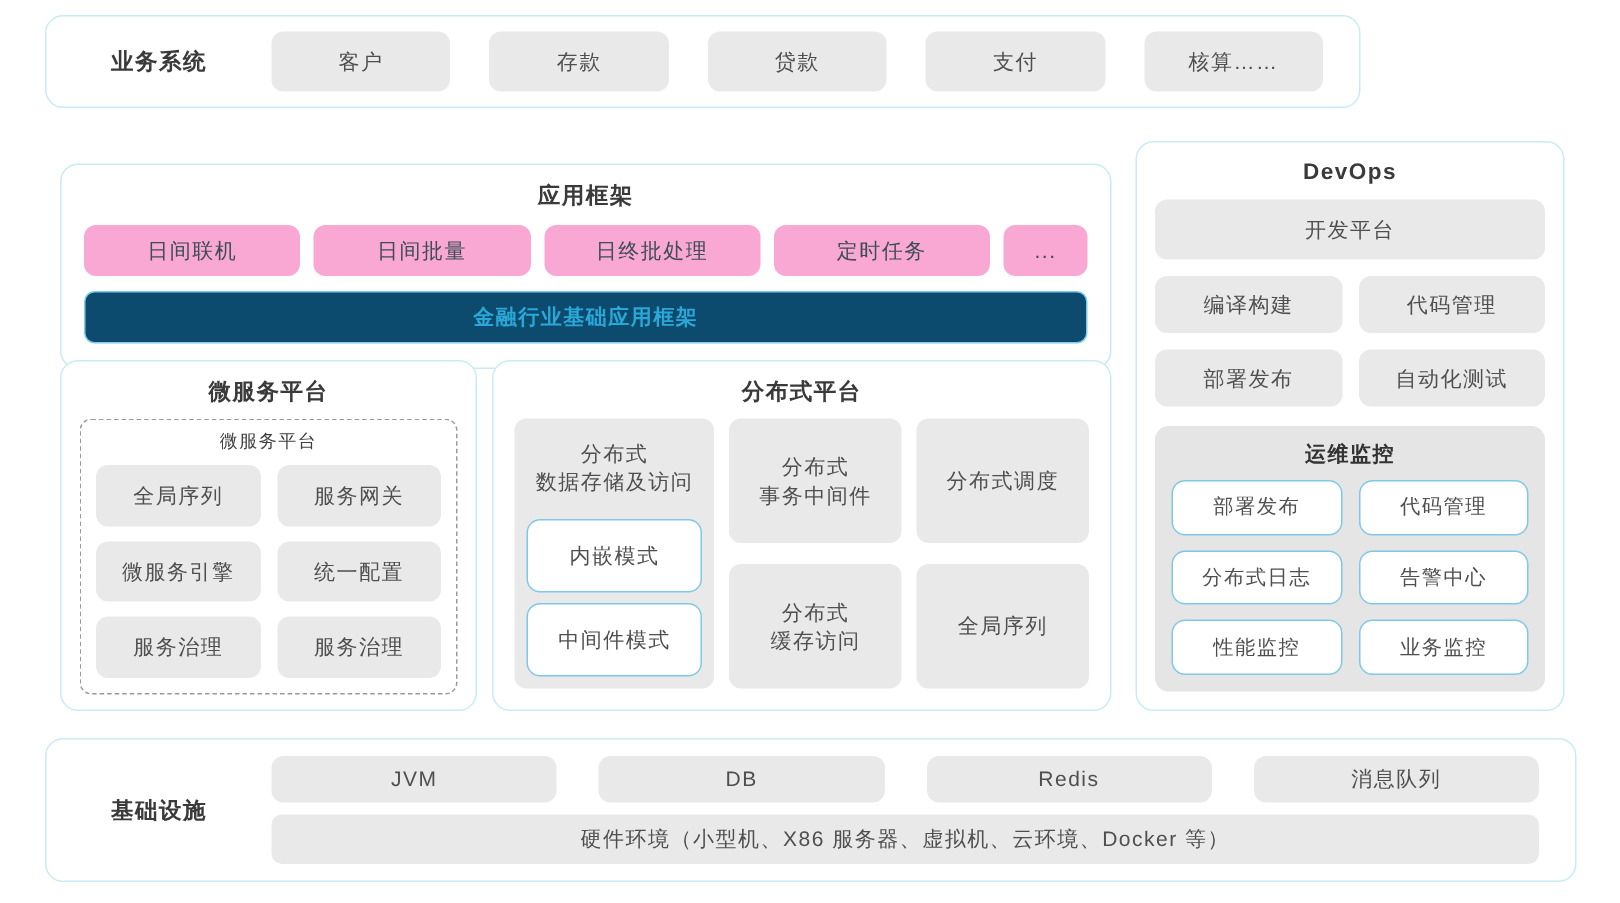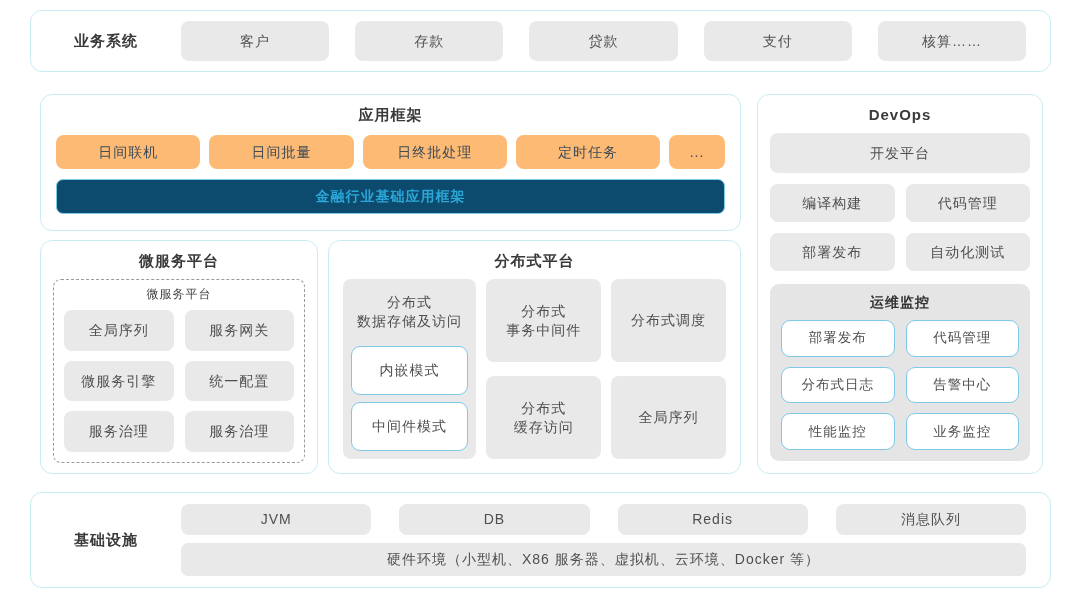--- a/index.html
+++ b/index.html
@@ -31,41 +31,41 @@
   .box {
     display: flex; align-items: center; justify-content: center;
     background: #e9e9e9;
     border-radius: 8px;
     font-size: 14px;
     color: #4f4f4f;
     letter-spacing: 1px;
     text-align: center;
     line-height: 1.35;
   }
-  .box.blue { background: #fdba74; color: #3d4c57; }
+  .box.blue { background: #f9a8d4; color: #3d4c57; }
   .box.white-cyan {
     background: #ffffff;
     border: 1.5px solid #7fc9e7;
     border-radius: 9px;
   }
 
   
-  .sec-business { left: 30px; top: 10px; width: 1021px; height: 62px;
+  .sec-business { left: 30px; top: 10px; width: 877px; height: 62px;
     display: flex; align-items: center; padding: 0 24px 0 0; }
   .side-label {
     flex: 0 0 150px;
     text-align: center;
     font-size: 15px; font-weight: 600; color: #3a3a3a;
     letter-spacing: 1px;
   }
   .sec-business .row { flex: 1; display: flex; gap: 26px; }
   .sec-business .box { flex: 1; height: 40px; }
 
   
-  .sec-appfw { left: 40px; top: 94px; width: 701px; height: 137px; }
+  .sec-appfw { left: 40px; top: 109px; width: 701px; height: 137px; }
   .appfw-body { padding: 10px 15px 0 15px; }
   .appfw-row { display: flex; gap: 9px; }
   .appfw-row .box { flex: 1; height: 34px; }
   .appfw-row .box.small { flex: 0 0 56px; }
   .base-framework {
     margin-top: 10px; height: 35px;
     display: flex; align-items: center; justify-content: center;
     border: 1px solid #7fcbe9; border-radius: 7px;
     color: #2aa7d7; font-size: 14px; font-weight: 700; letter-spacing: 1px;
     background: #0c4a6e;

